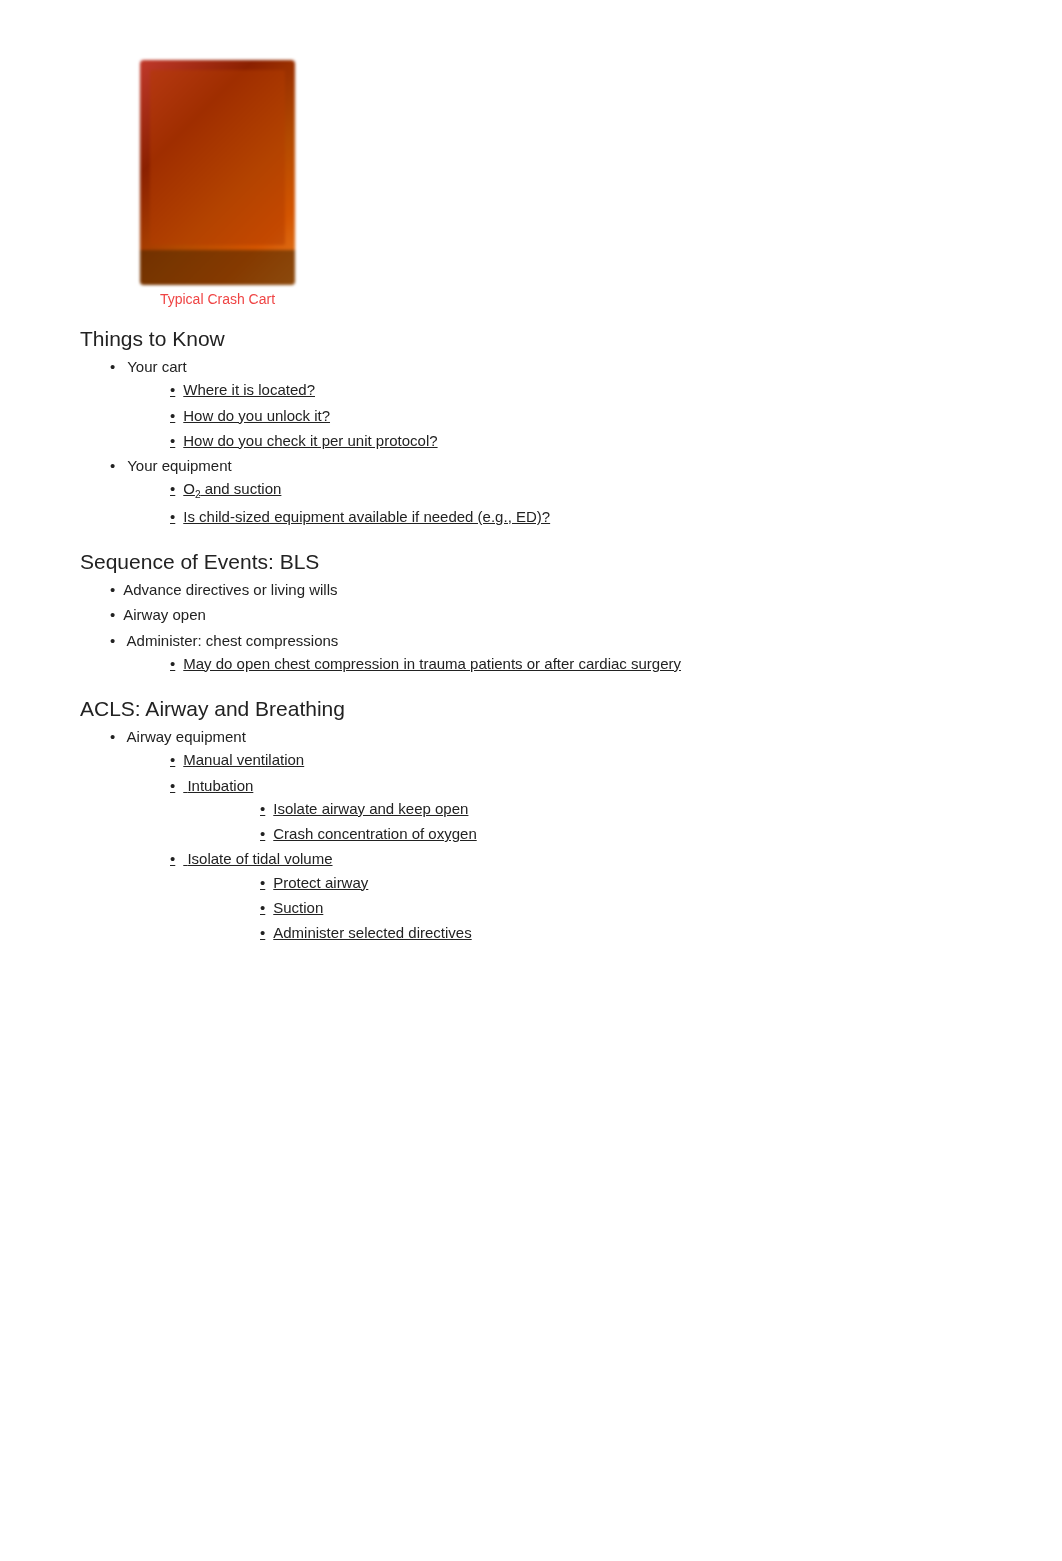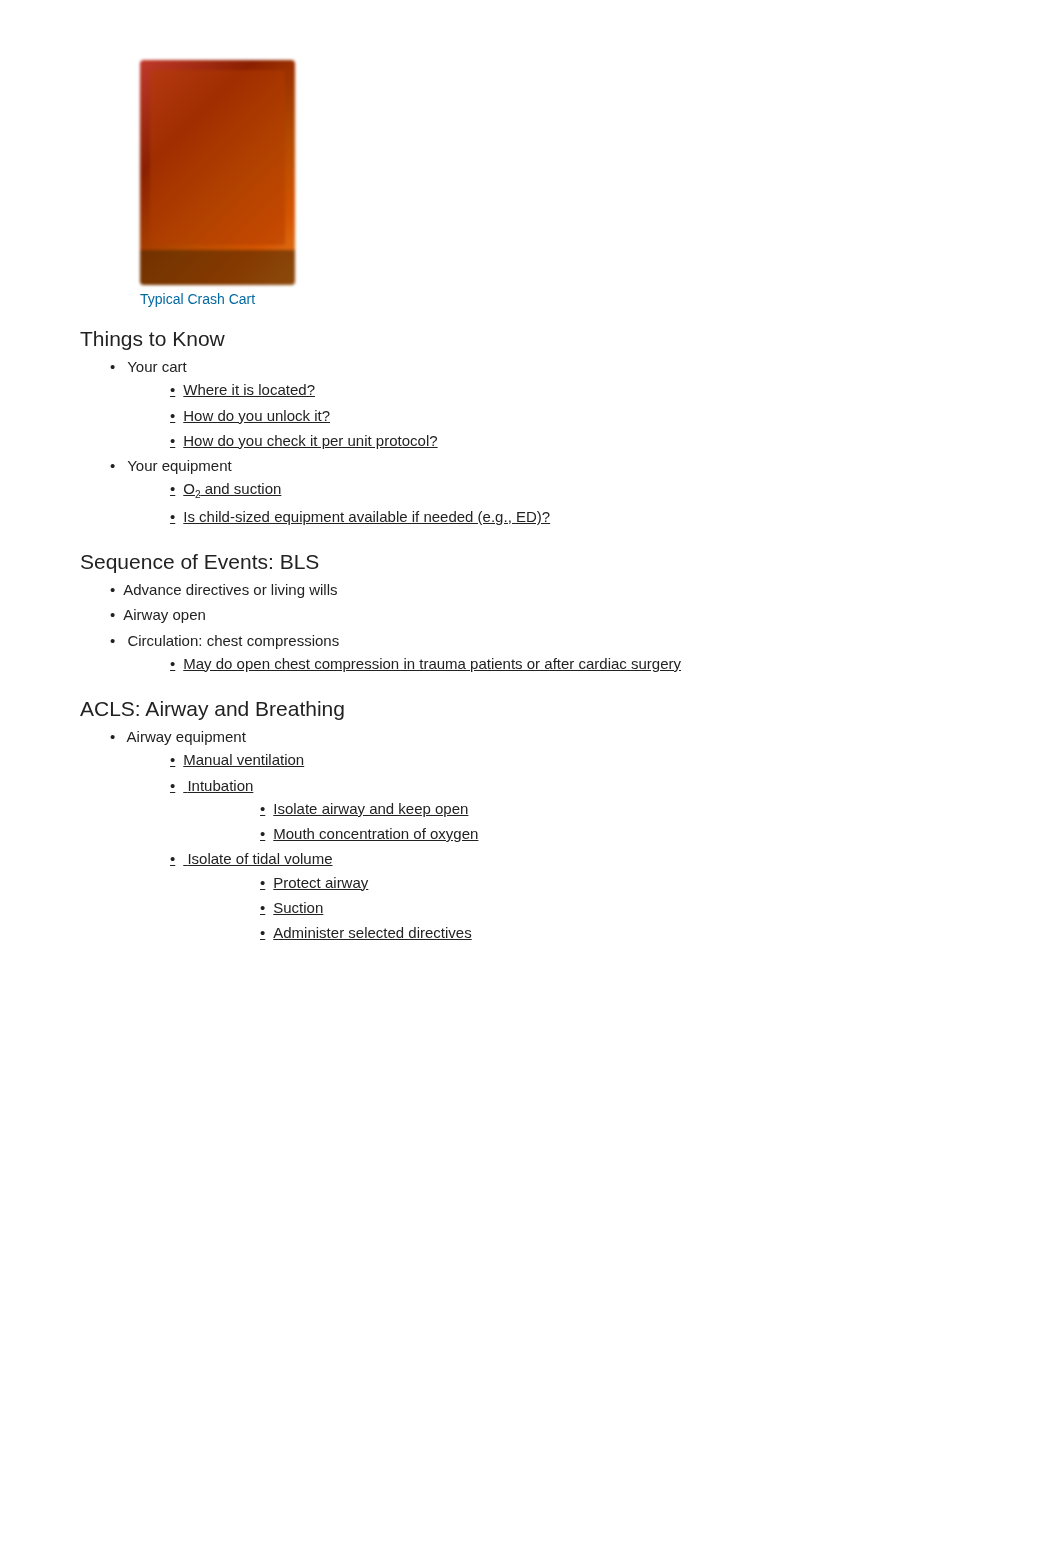--- a/index.html
+++ b/index.html
@@ -52,22 +52,22 @@
       left: 0;
       right: 0;
       height: 35px;
       background: rgba(80, 40, 0, 0.6);
     }
 
     .image-caption {
       display: block;
       margin-top: 6px;
       font-size: 14px;
-      color: #0369a1;
-      text-align: left;
+      color: #ef4444;
+      text-align: center;
     }
 
     .section {
       margin-bottom: 22px;
     }
 
     .section-title {
       font-size: 21px;
       font-weight: normal;
       margin-bottom: 4px;
@@ -139,41 +139,41 @@
   </ul>
 </div>
 
 
 <div class="section">
   <p class="section-title">Sequence of Events: BLS</p>
   <ul class="level1">
     <li><span>Advance directives or living wills</span></li>
     <li><span>Airway open</span></li>
     <li>
-      <span>Circulation: chest compressions</span>
+      <span>Administer: chest compressions</span>
       <ul class="level2">
         <li><span>May do open chest compression in trauma patients or after cardiac surgery</span></li>
       </ul>
     </li>
   </ul>
 </div>
 
 
 <div class="section">
   <p class="section-title">ACLS: Airway and Breathing</p>
   <ul class="level1">
     <li>
       <span>Airway equipment</span>
       <ul class="level2">
         <li><span>Manual ventilation</span></li>
         <li>
           <span>Intubation</span>
           <ul class="level3">
             <li><span>Isolate airway and keep open</span></li>
-            <li><span>Mouth concentration of oxygen</span></li>
+            <li><span>Crash concentration of oxygen</span></li>
           </ul>
         </li>
         <li>
           <span>Isolate of tidal volume</span>
           <ul class="level3">
             <li><span>Protect airway</span></li>
             <li><span>Suction</span></li>
             <li><span>Administer selected directives</span></li>
           </ul>
         </li>

